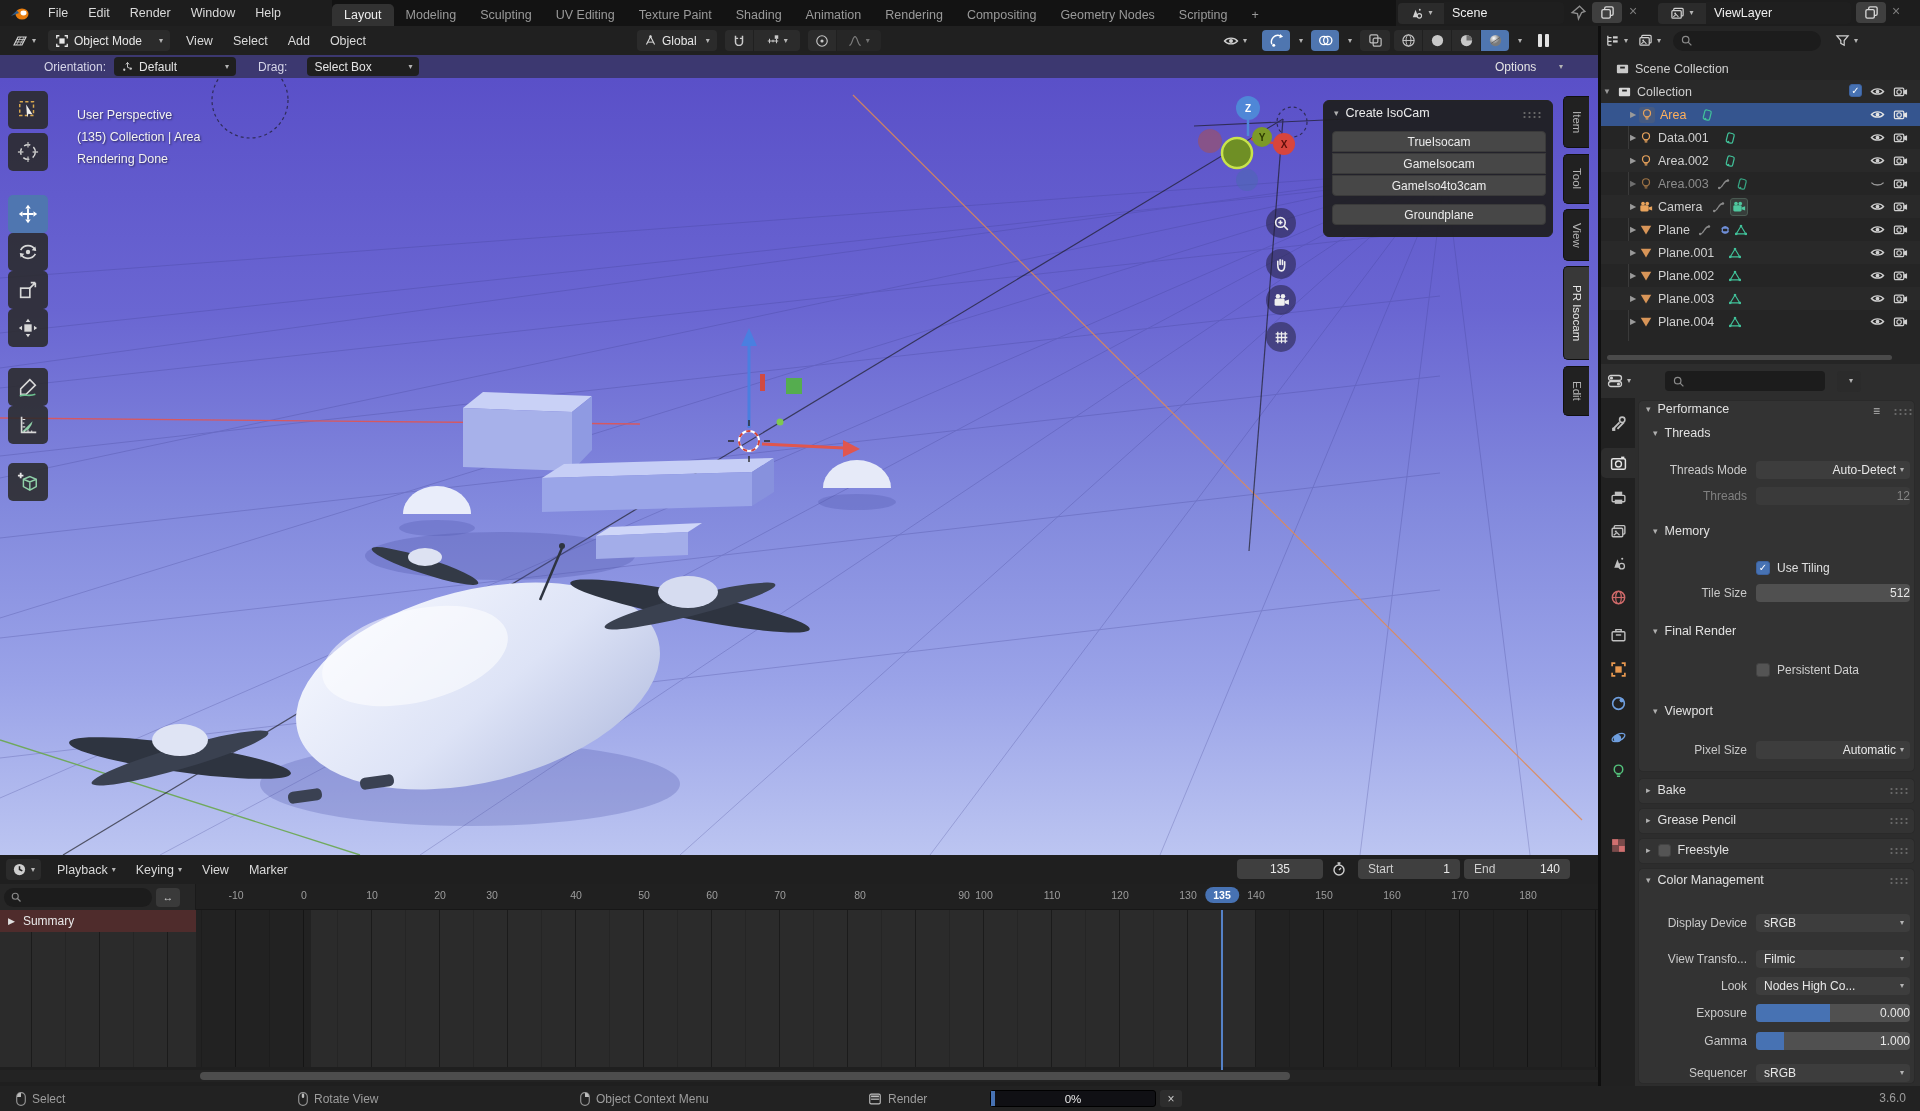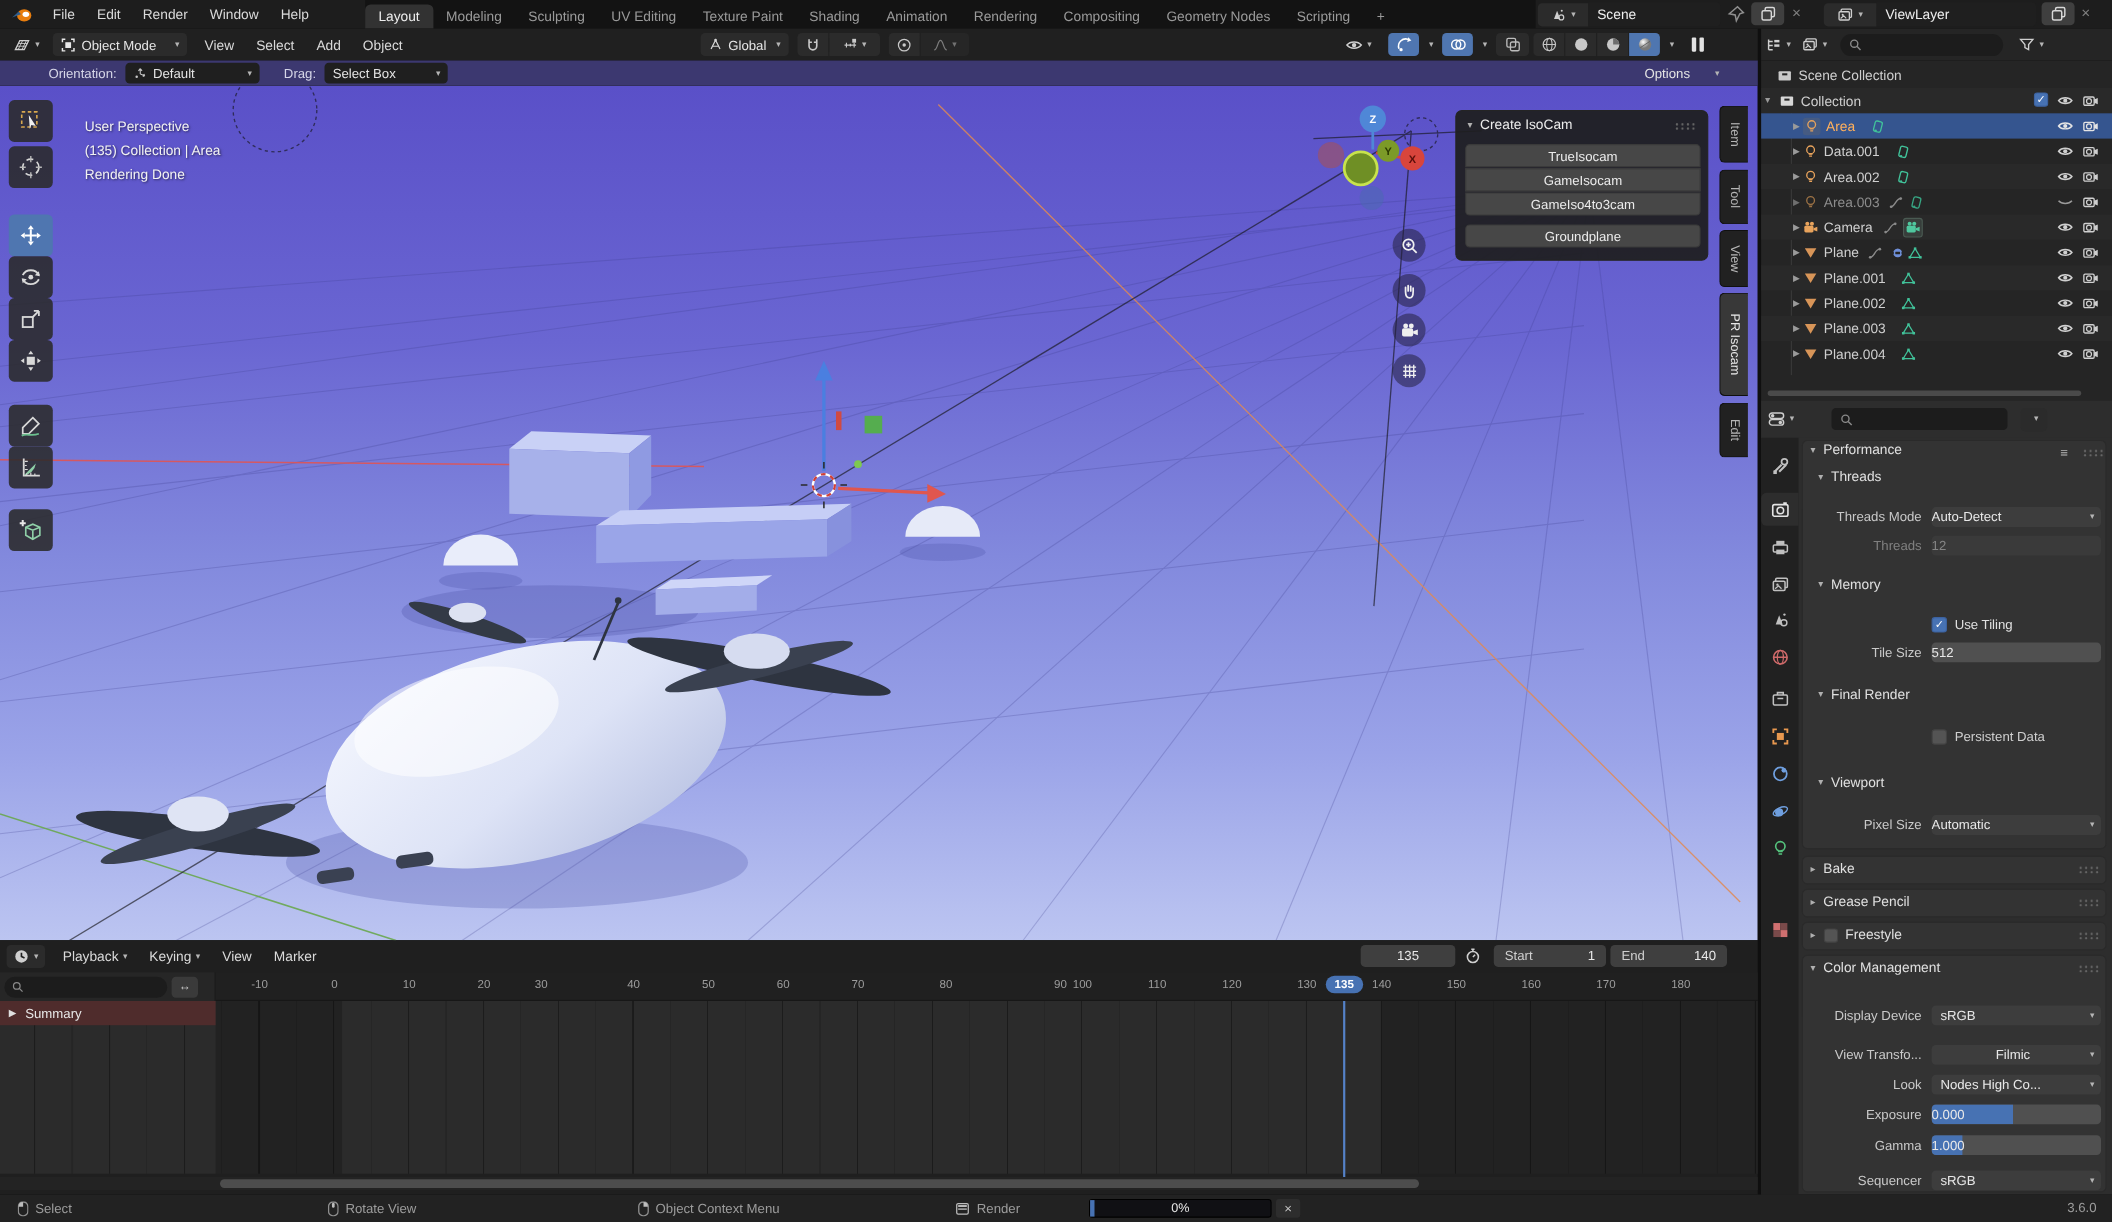--- a/index.html
+++ b/index.html
@@ -60,21 +60,21 @@
   #props { left:1601px; top:364px; width:319px; height:722px; background:#2d2d2d; overflow:hidden; }
   #ptabs { position:absolute; left:0; top:34px; width:34px; height:688px; background:#212121; }
   .ptab { position:absolute; left:0; width:34px; height:30px; display:flex; align-items:center; justify-content:center; }
   .ptab.act { background:#2d2d2d; border-radius:5px 0 0 5px; }
   .pbox { position:absolute; left:37px; right:5px; background:#333333; border:1px solid #2a2a2a; border-radius:5px; }
   .phdr { position:absolute; left:45px; font-size:12.5px; color:#e0e0e0; display:flex; align-items:center; gap:7px; }
   .parw { font-size:9px; color:#b0b0b0; }
   .prow { position:absolute; left:42px; right:10px; height:19px; display:flex; align-items:center; }
   .plab { width:104px; text-align:right; margin-right:9px; font-size:12px; color:#c9c9c9; white-space:nowrap; overflow:hidden; }
   .pfield { flex:1; height:18px; border-radius:4px; background:#3d3d3d; display:flex; align-items:center; font-size:12px; color:#e8e8e8; position:relative; overflow:hidden; }
-  .pfield .txt { flex:1; text-align:left; position:relative; z-index:2; }
+  .pfield .txt { flex:1; text-align:right; position:relative; z-index:2; }
   .vnum { background:#505050; }
   .dis { background:#3a3a3a; color:#858585; }
   .fill { position:absolute; left:0; top:0; bottom:0; background:#4772b3; z-index:1; }
   .cb { width:14px; height:14px; border-radius:3px; background:#545454; border:1px solid #434343; display:flex; align-items:center; justify-content:center; font-size:10px; color:#fff; }
   .cb.ck { background:#4772b3; border-color:#3c62a0; }
   .grip { width:20px; height:7px; background-image:radial-gradient(#686868 1px, transparent 1.3px); background-size:5px 4px; }
   
   #sbar { left:0; top:1086px; width:1920px; height:25px; background:#222222; display:flex; align-items:center; font-size:12px; color:#9d9d9d; }
   .sit { display:flex; align-items:center; gap:6px; position:absolute; }
 </style>
@@ -660,21 +660,21 @@
   <span style="margin-left:44px">Orientation:</span>
   <div class="tdd" style="margin-left:8px; width:122px">
     <svg width="13" height="13" viewBox="0 0 16 16" style="color:#c8c8c8">
         <path d="M8 3 V9 M8 3 L6 5.5 M8 3 L10 5.5 M8 9 L13 11 M13 11 L10.8 11.6 M13 11 L12 9" stroke="currentColor" stroke-width="1.2" fill="none"></path>
         <circle cx="4" cy="12" r="1.4" fill="currentColor"></circle>
       </svg>
     <span style="flex:1">Default</span>
     <span class="chev">▾</span>
   </div>
   <span style="margin-left:22px">Drag:</span>
-  <div class="tdd" style="margin-left:8px; width:112px">
+  <div class="tdd" style="margin-left:20px; width:112px">
     <span style="flex:1">Select Box</span>
     <span class="chev">▾</span>
   </div>
   <div class="tdd" style="position:absolute; right:28px; width:82px; background:transparent">
     <span style="flex:1">Options</span>
     <span class="chev">▾</span>
   </div>
 </div>
 
 <div id="vp" class="abs">
@@ -1190,21 +1190,21 @@
   <div class="prow" style="top:549px">
     <span class="plab">Display Device</span>
     <div class="pfield">
         <span class="txt" style="text-align:left; padding-left:8px">sRGB</span>
         <span class="chev" style="margin-right:6px">▾</span>
       </div>
   </div>
   <div class="prow" style="top:585px">
     <span class="plab">View Transfo...</span>
     <div class="pfield">
-        <span class="txt" style="text-align:center; padding-left:8px">Filmic</span>
+        <span class="txt" style="text-align:left; padding-left:8px">Filmic</span>
         <span class="chev" style="margin-right:6px">▾</span>
       </div>
   </div>
   <div class="prow" style="top:612px">
     <span class="plab">Look</span>
     <div class="pfield">
         <span class="txt" style="text-align:left; padding-left:8px">Nodes High Co...</span>
         <span class="chev" style="margin-right:6px">▾</span>
       </div>
   </div>

